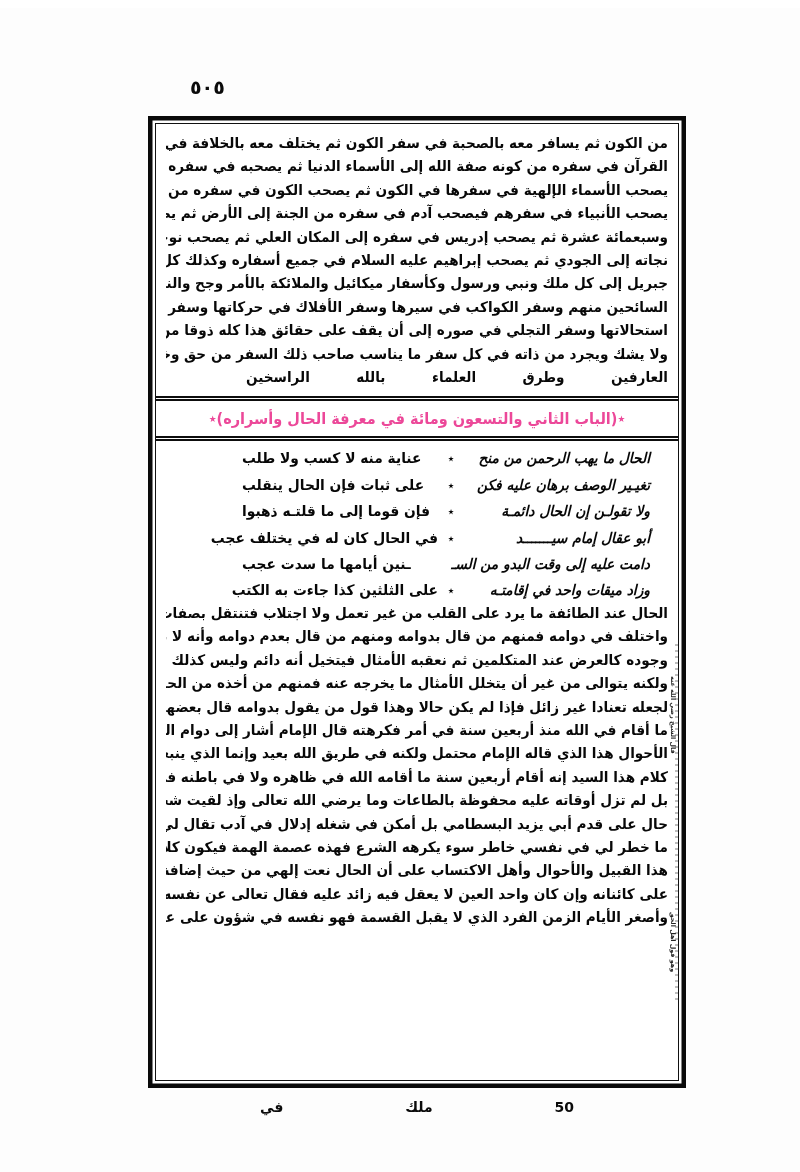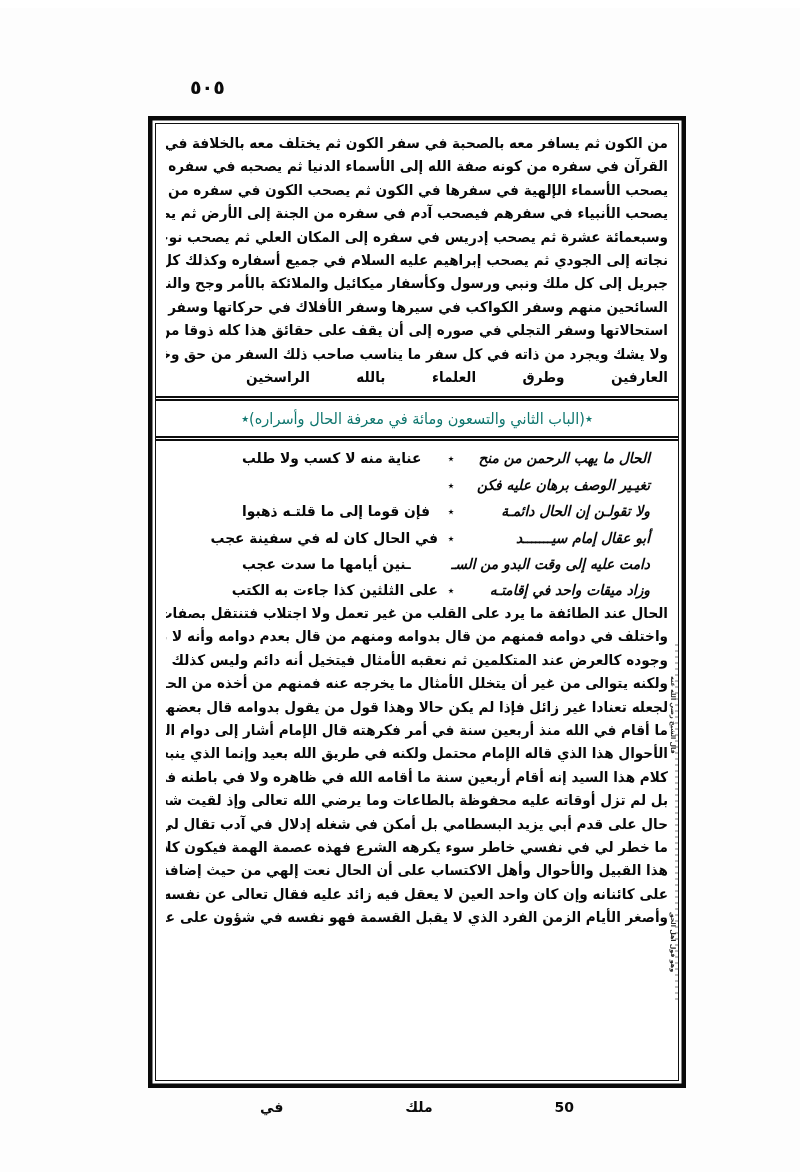--- a/index.html
+++ b/index.html
@@ -116,22 +116,22 @@
     left: 6px;
     right: 6px;
     height: 34px;
     display: flex;
     align-items: center;
     justify-content: center;
   }
   #chapter-title {
     direction: rtl;
     font-size: 14.5px;
-    font-weight: normal;
-    color: #0f766e;
+    font-weight: bold;
+    color: #ec4899;
     white-space: nowrap;
     transform: scaleY(1.05);
   }
 
   
   #poem {
     position: absolute;
     left: 6px;
     right: 6px;
     direction: rtl;
@@ -252,30 +252,31 @@
 
       <div id="poem" style="top:322px;">
         <div class="verse">
           <span class="hemistich first">الحال ما يهب الرحمن من منح</span>
           <span class="verse-sep">٭</span>
           <span class="hemistich second">عناية منه لا كسب ولا طلب</span>
         </div>
         <div class="verse">
           <span class="hemistich first">تغيـير الوصف برهان عليه فكن</span>
           <span class="verse-sep">٭</span>
+          <span class="hemistich second">على ثبات فإن الحال ينقلب</span>
         </div>
         <div class="verse">
           <span class="hemistich first">ولا تقولـن إن الحال دائمـة</span>
           <span class="verse-sep">٭</span>
           <span class="hemistich second">فإن قوما إلى ما قلتـه ذهبوا</span>
         </div>
         <div class="verse">
           <span class="hemistich first">أبو عقال إمام سيـــــــد</span>
           <span class="verse-sep">٭</span>
-          <span class="hemistich second">في الحال كان له في سفينة عجب</span>
+          <span class="hemistich second">في الحال كان له في يختلف عجب</span>
         </div>
         <div class="verse">
           <span class="hemistich first">دامت عليه إلى وقت البدو من السـ</span>
           <span class="verse-sep"></span>
           <span class="hemistich second">ـنين أيامها ما سدت عجب</span>
         </div>
         <div class="verse">
           <span class="hemistich first">وزاد ميقات واحد في إقامتـه</span>
           <span class="verse-sep">٭</span>
           <span class="hemistich second">على الثلثين كذا جاءت به الكتب</span>

